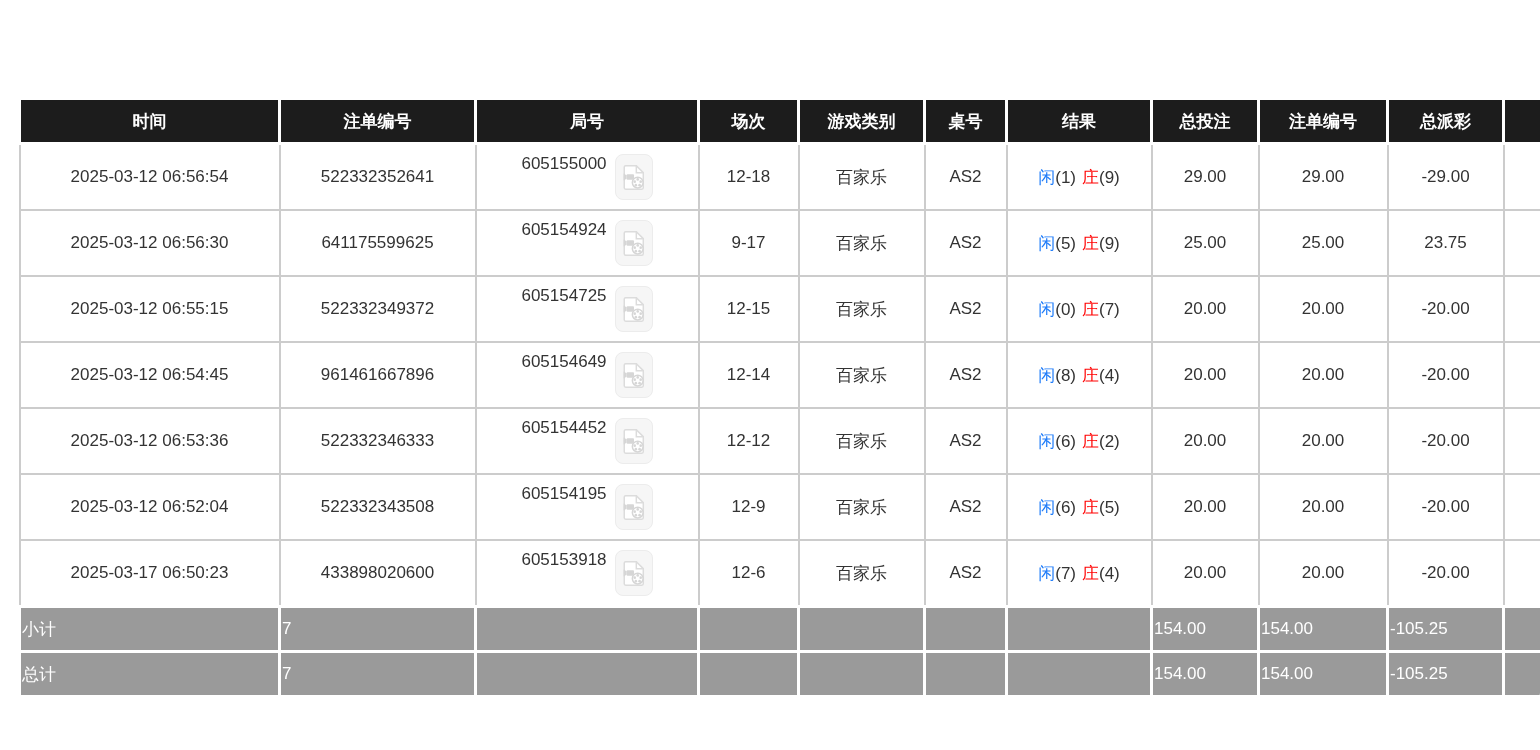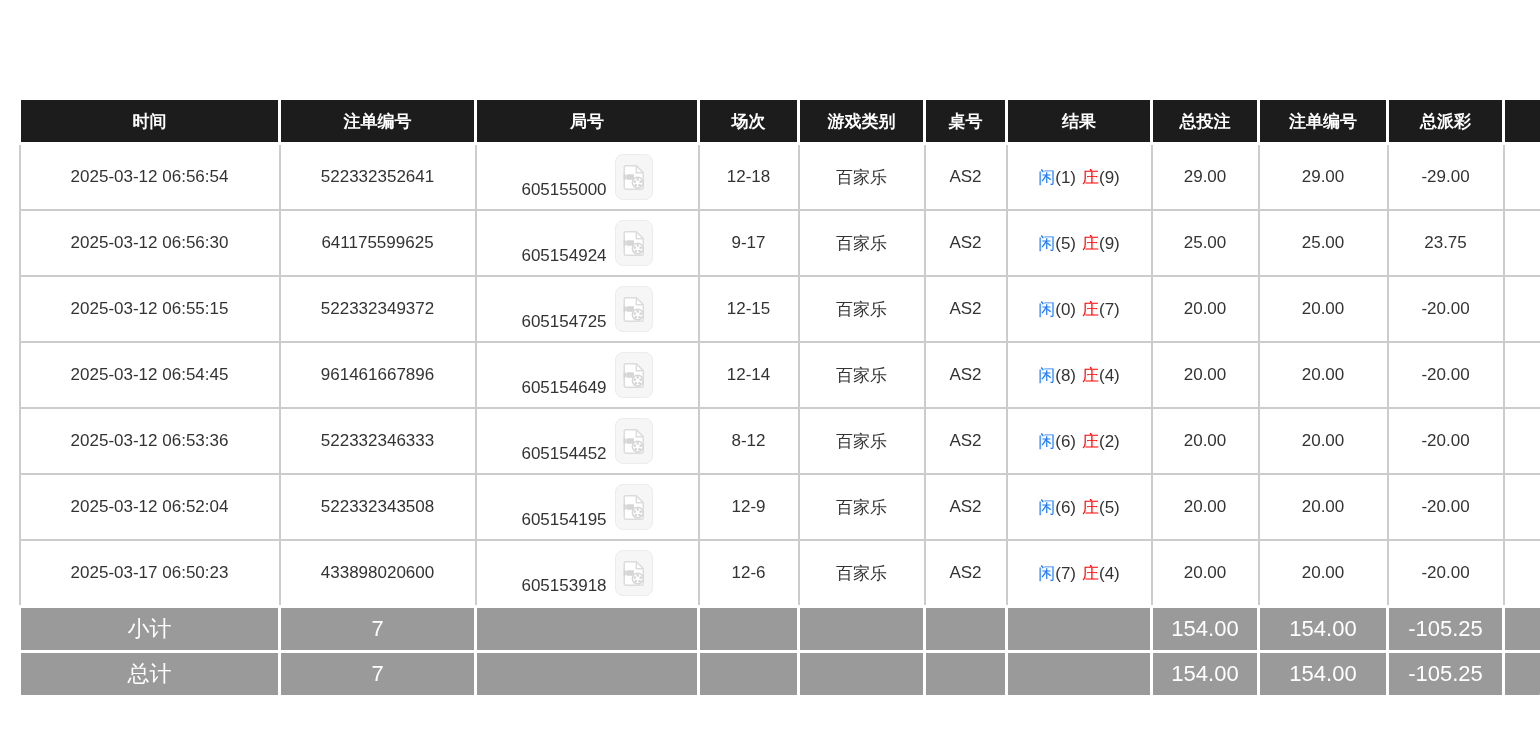--- a/index.html
+++ b/index.html
@@ -57,37 +57,37 @@
     text-align: center;
     vertical-align: middle;
     padding: 0 2px;
     overflow: hidden;
     white-space: nowrap;
   }
   tbody.summary td {
     background: var(--summary-bg, #9a9a9a);
     border: 3px solid #ffffff;
     color: var(--summary-text, #ffffff);
-    font-size: 22px;
+    font-size: 17px;
     height: 40px;
-    text-align: center;
+    text-align: left;
     vertical-align: middle;
     overflow: hidden;
     white-space: nowrap;
   }
   .blue { color: var(--bet-blue, #1f7cf9); }
   .neg  { color: var(--loss-red, #ff0000); }
   .res-player { color: var(--player-blue, #1f7cf9); }
   .res-banker { color: var(--banker-red, #ff0000); }
   .res-num    { color: var(--body-text, #333333); }
   .res-gap    { display: inline-block; width: 6px; }
 
   .round-wrap {
     display: inline-flex;
-    align-items: flex-end;
+    align-items: flex-start;
     gap: 8px;
   }
   .video-btn {
     width: 38px; height: 46px;
     background: #f6f6f6;
     border: 1px solid #ececec;
     border-radius: 8px;
     display: inline-flex;
     align-items: center;
     justify-content: center;
@@ -278,21 +278,21 @@
       <g fill="#d6d6d6">
         <circle cx="18" cy="17.6" r="1.4"></circle>
         <circle cx="14.8" cy="20" r="1.4"></circle>
         <circle cx="16" cy="23.8" r="1.4"></circle>
         <circle cx="20" cy="23.8" r="1.4"></circle>
         <circle cx="21.2" cy="20" r="1.4"></circle>
       </g>
     </svg>
   </button>
             </span></td>
-          <td>8-12</td>
+          <td>12-12</td>
           <td>百家乐</td>
           <td>AS2</td>
           <td><span class="res-player">闲</span><span class="res-num">(6)</span><span class="res-gap"></span><span class="res-banker">庄</span><span class="res-num">(2)</span></td>
           <td class="blue">20.00</td>
           <td>20.00</td>
           <td class="neg">-20.00</td>
           <td></td>
         </tr>
         <tr>
           <td>2025-03-12 06:52:04</td>

